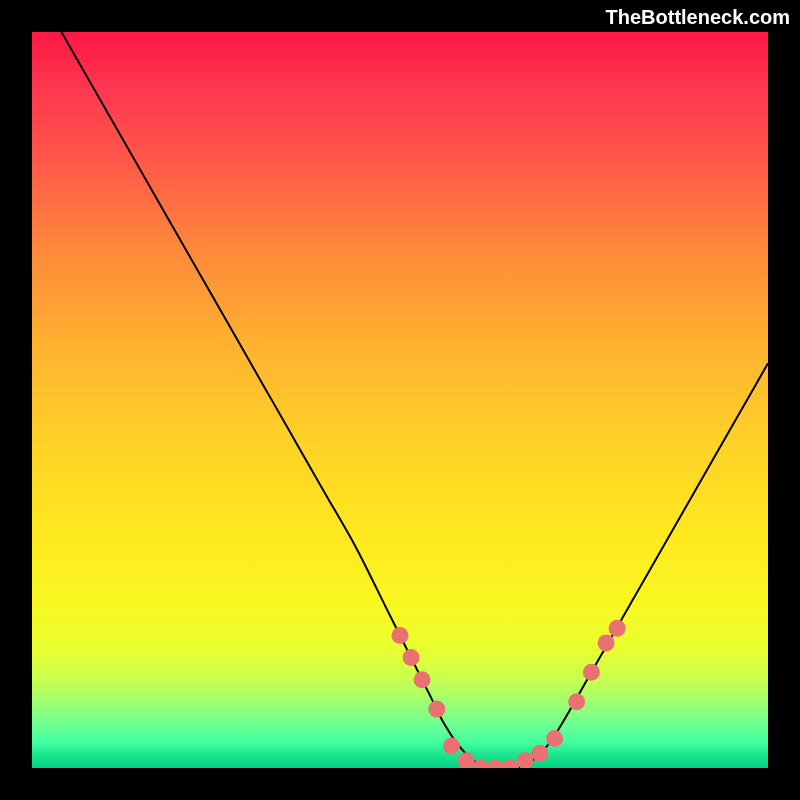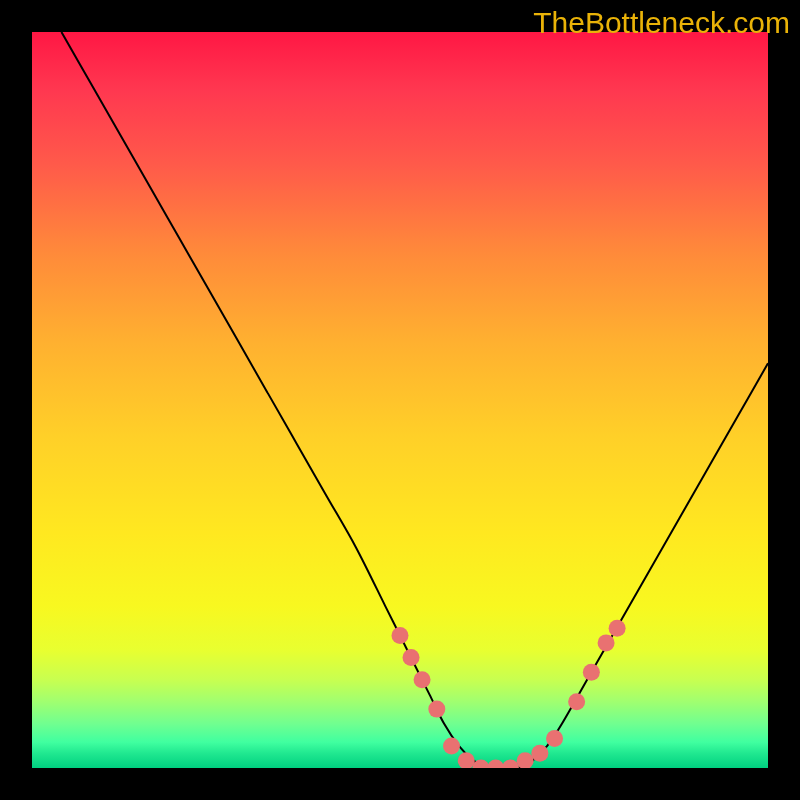--- a/index.html
+++ b/index.html
@@ -1,24 +1,24 @@
 <!DOCTYPE html>
 <html><head>
 <meta charset="utf-8">
 <style>
   * { margin: 0; padding: 0; box-sizing: border-box; }
   body { width: 800px; height: 800px; background: #000; position: relative; overflow: hidden; }
   .watermark {
     position: absolute;
     top: 6px;
     right: 10px;
-    color: #eab308;
+    color: #ffffff;
     font-family: Arial, sans-serif;
-    font-size: 30px;
-    font-weight: 400;
+    font-size: 20px;
+    font-weight: 700;
     z-index: 10;
   }
   .plot-area {
     position: absolute;
     top: 32px;
     left: 32px;
     width: 736px;
     height: 736px;
   }
   .gradient-bg {

